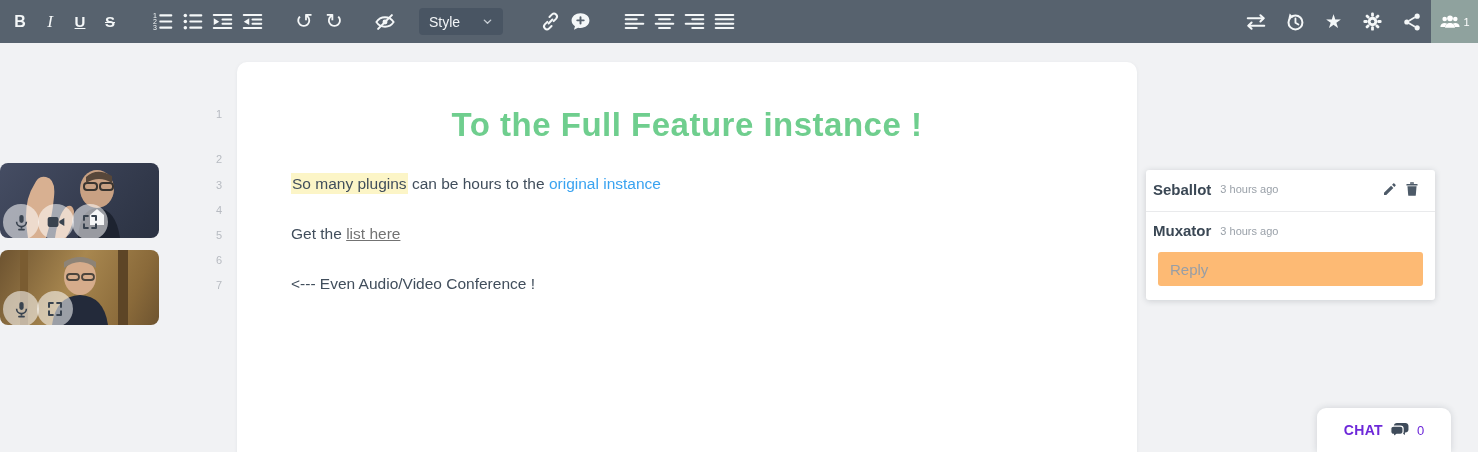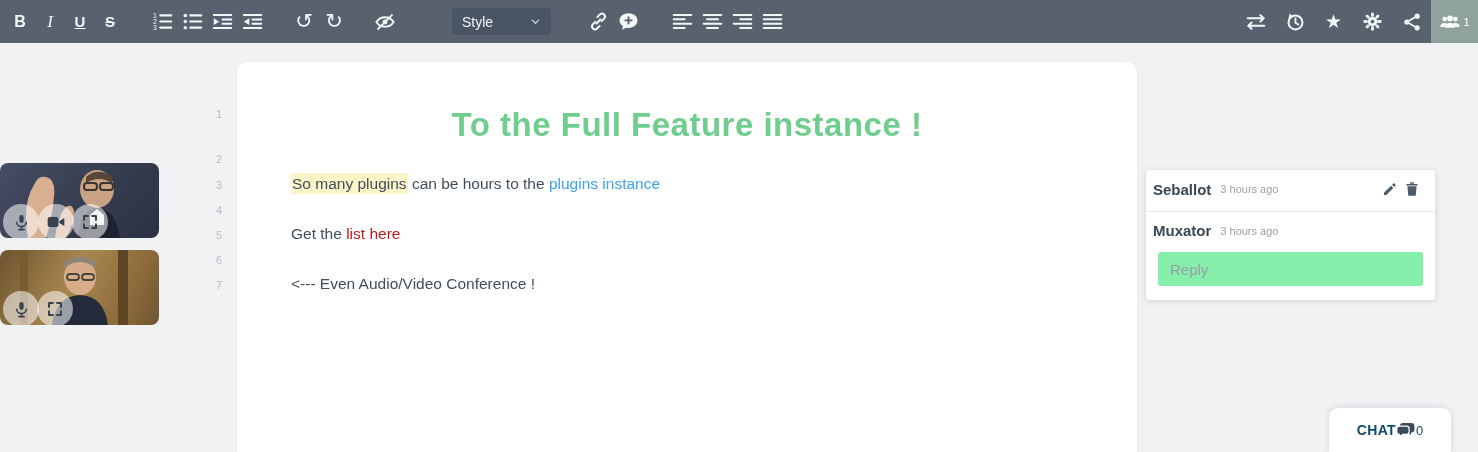--- a/index.html
+++ b/index.html
@@ -27,21 +27,21 @@
   .glyph-u { font-size:15px; font-weight:bold; text-decoration:underline; }
   .glyph-s { font-size:15px; font-weight:bold; text-decoration:line-through; }
   .glyph-undo { font-size:21px; line-height:1; font-family:"DejaVu Sans", sans-serif; }
   .glyph-star { font-size:19px; line-height:1; font-family:"DejaVu Sans", sans-serif; }
   .m22{margin-left:22px;} .m21{margin-left:21px;} .m32{margin-left:32px;} .m24{margin-left:24px;}
   .tb-select {
     height:27px; background:#495563; border-radius:4px;
     display:flex; align-items:center; justify-content:space-between;
     color:#f2f5f7; font-size:14px; padding:0 10px; cursor:pointer;
   }
-  .sel-style { width:99px; margin-left:52px; }
+  .sel-style { width:84px; margin-left:19px; }
   .sel-color { width:102px; margin-left:31px; }
   .tb-spacer { flex:1 1 auto; }
   .tb-right { display:flex; align-items:center; }
   .tb-right .tb-btn { width:39px; }
   .users-btn {
     width:47px; height:43px; background:#8fa29e;
     display:flex; align-items:center; justify-content:center;
     color:#fff; cursor:pointer; gap:2px;
   }
   .users-count { font-size:11px; color:#fff; }
@@ -71,50 +71,50 @@
   }
   .pad-heading {
     position:absolute; left:0; top:44px; width:100%;
     text-align:center; font-size:33px; font-weight:600;
     color:#6fce8e; letter-spacing:0.5px;
   }
   .pad-line { position:absolute; left:54px; font-size:15.5px; color:#414e5c; }
   .pl-1 { top:113px; } .pl-2 { top:163px; } .pl-3 { top:213px; }
   .hl-yellow { background:#fcf5c7; padding:2px 1px; }
   .link-blue { color:#3aa3f0; cursor:pointer; text-decoration:none; }
-  .link-green { color:#b91c1c; cursor:pointer; }
+  .link-green { color:#737373; cursor:pointer; text-decoration:underline; }
   
   .comments-card {
     position:absolute; left:1146px; top:170px; width:289px;
     background:#fff; border-radius:3px;
     box-shadow:0 1px 6px rgba(40,50,60,0.18);
   }
   .comment { padding:10px 12px 13px 7px; }
   .comment + .comment { border-top:1px solid #e9eaec; }
   .comment-head { display:flex; align-items:center; }
   .comment-author { font-size:15px; font-weight:bold; color:#3a4754; }
   .comment-time { font-size:11px; color:#9aa1a9; margin-left:9px; flex:1 1 auto; }
   .comment-action { width:22px; height:18px; color:#4d5a68; display:flex;
     align-items:center; justify-content:center; cursor:pointer; }
   .comment-text { font-size:15px; color:#414e5c; margin-top:9px; }
   .comment-text.tight { margin-top:3px; }
   .reply-box { padding:0 12px 14px 12px; }
   .reply-input {
-    width:100%; height:34px; background:#86efac; border:none; outline:none;
+    width:100%; height:34px; background:#fdba74; border:none; outline:none;
     border-radius:3px; padding:0 12px; font-size:15px;
     font-family:"Liberation Sans", sans-serif; color:#414e5c;
   }
   .reply-input::placeholder { color:#979ea6; opacity:1; }
   
   .chat-box {
-    position:absolute; right:27px; bottom:0; width:122px; height:44px;
+    position:absolute; right:27px; bottom:0; width:134px; height:44px;
     background:#fff; border-radius:9px 9px 0 0;
     box-shadow:0 0 7px rgba(40,50,60,0.16);
-    display:flex; align-items:center; justify-content:center; 
-    color:#0c4a6e; cursor:pointer;
+    display:flex; align-items:center; justify-content:center; gap:7px;
+    color:#6d28d9; cursor:pointer;
   }
   .chat-label { font-size:14px; font-weight:bold; letter-spacing:0.3px; }
   .chat-count { font-size:13px; }
 </style>
 </head>
 <body>
 
 <div class="toolbar">
   <div class="tb-btn">
       <span class="glyph-b">B</span>
@@ -395,21 +395,21 @@
 <span class="line-num" style="top:108px">1</span>
 <span class="line-num" style="top:153px">2</span>
 <span class="line-num" style="top:179px">3</span>
 <span class="line-num" style="top:204px">4</span>
 <span class="line-num" style="top:229px">5</span>
 <span class="line-num" style="top:254px">6</span>
 <span class="line-num" style="top:279px">7</span>
 
 <div class="pad">
   <h1 class="pad-heading">To the Full Feature instance !</h1>
-  <p class="pad-line pl-1"><span class="hl-yellow">So many plugins</span><span> can be hours to the </span><a class="link-blue">plugins instance</a></p>
+  <p class="pad-line pl-1"><span class="hl-yellow">So many plugins</span><span> can be hours to the </span><a class="link-blue">original instance</a></p>
   <p class="pad-line pl-2"><span>Get the </span><a class="link-green">list here</a></p>
   <p class="pad-line pl-3">&lt;--- Even Audio/Video Conference !</p>
 </div>
 
 <div class="comments-card">
   <div class="comment">
     <div class="comment-head">
       <span class="comment-author">Seballot</span>
       <span class="comment-time">3 hours ago</span>
       <span class="comment-action">

